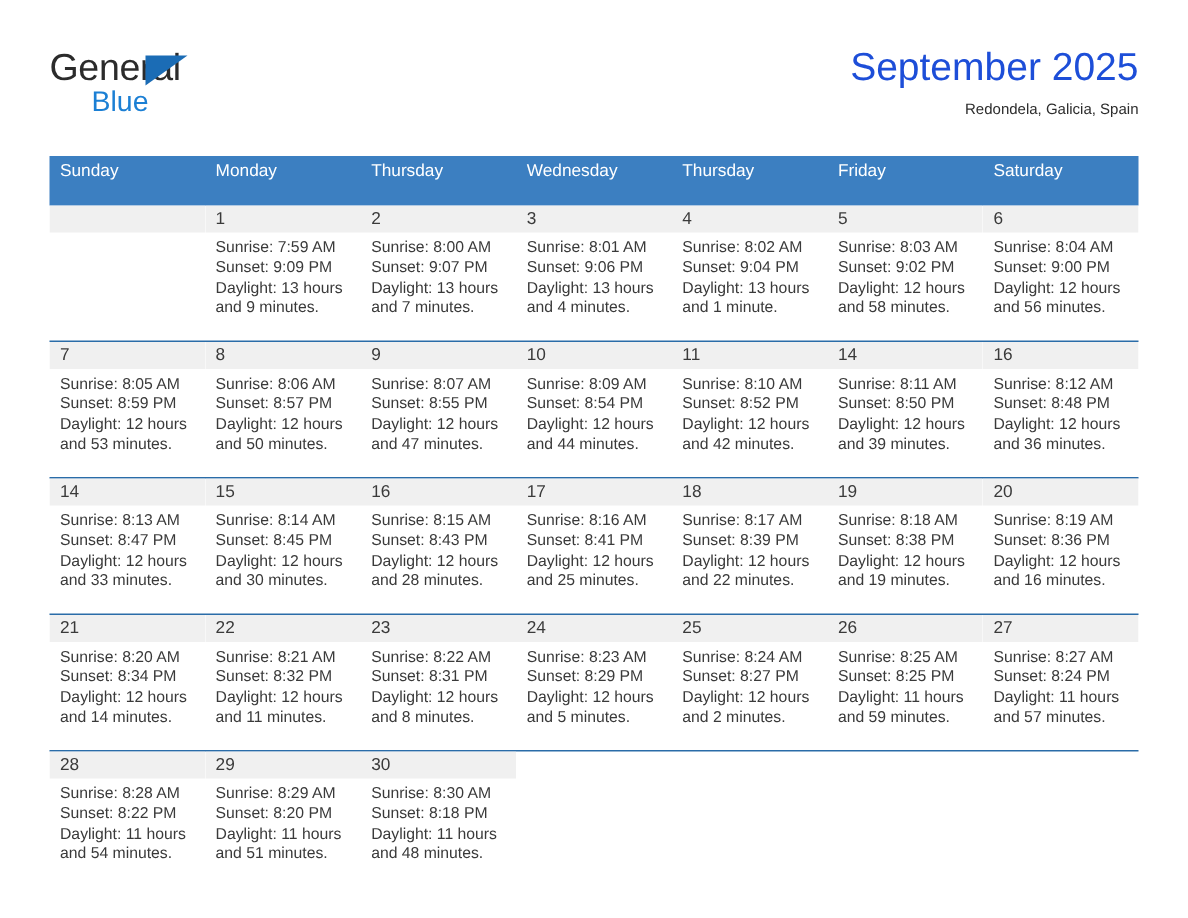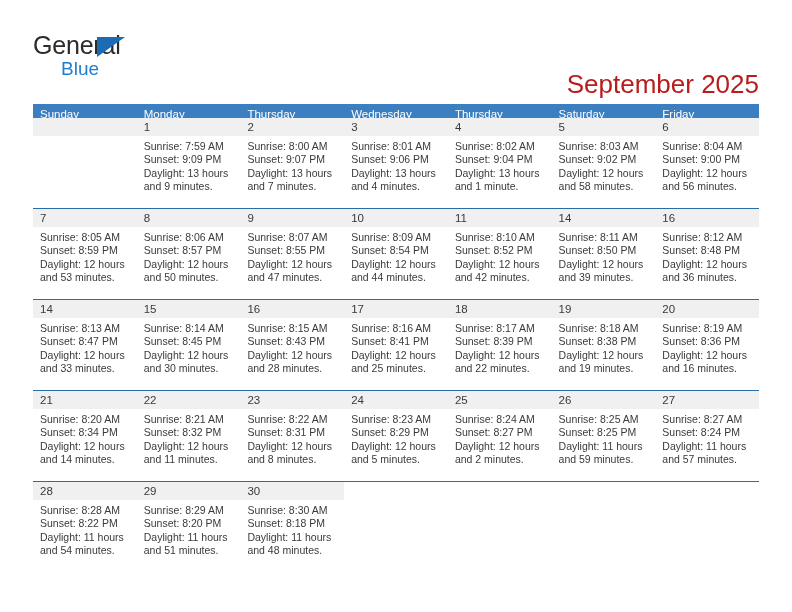--- a/index.html
+++ b/index.html
@@ -67,45 +67,44 @@
   }
 
   .title-wrap {
     position: absolute;
     right: 0;
     top: 0;
     text-align: right;
   }
   .cal-title {
     font-size: 26px;
-    color: #b91c1c;
+    color: #1d4ed8;
     line-height: 32px;
     white-space: nowrap;
-    margin-top: 40px;
   }
   .cal-subtitle {
     font-size: 10px;
     color: #2c2c2c;
     line-height: 20px;
     margin-top: 4px;
     white-space: nowrap;
   }
 
   
   .calendar {
     position: absolute;
     left: 33px;
     top: 104px;
     width: 726px;
   }
 
   .weekdays {
     display: flex;
     background: #3c7fc1;
-    height: 14px;
+    height: 33px;
   }
   .weekday {
     flex: 1 1 0;
     color: #ffffff;
     font-size: 11.5px;
     line-height: 21px;
     padding-left: 7px;
     box-sizing: border-box;
     white-space: nowrap;
     overflow: hidden;
@@ -177,22 +176,22 @@
   </div>
 
   <div class="calendar">
 
     <div class="weekdays">
       <div class="weekday">Sunday</div>
       <div class="weekday">Monday</div>
       <div class="weekday">Thursday</div>
       <div class="weekday">Wednesday</div>
       <div class="weekday">Thursday</div>
+      <div class="weekday">Friday</div>
       <div class="weekday">Saturday</div>
-      <div class="weekday">Friday</div>
     </div>
 
     <div id="weeks-container">
         <div class="week">
           <div class="daycell empty lead">
             <div class="daynum-band">
               <div class="daynum"></div>
             </div>
           </div>
           <div class="daycell">

